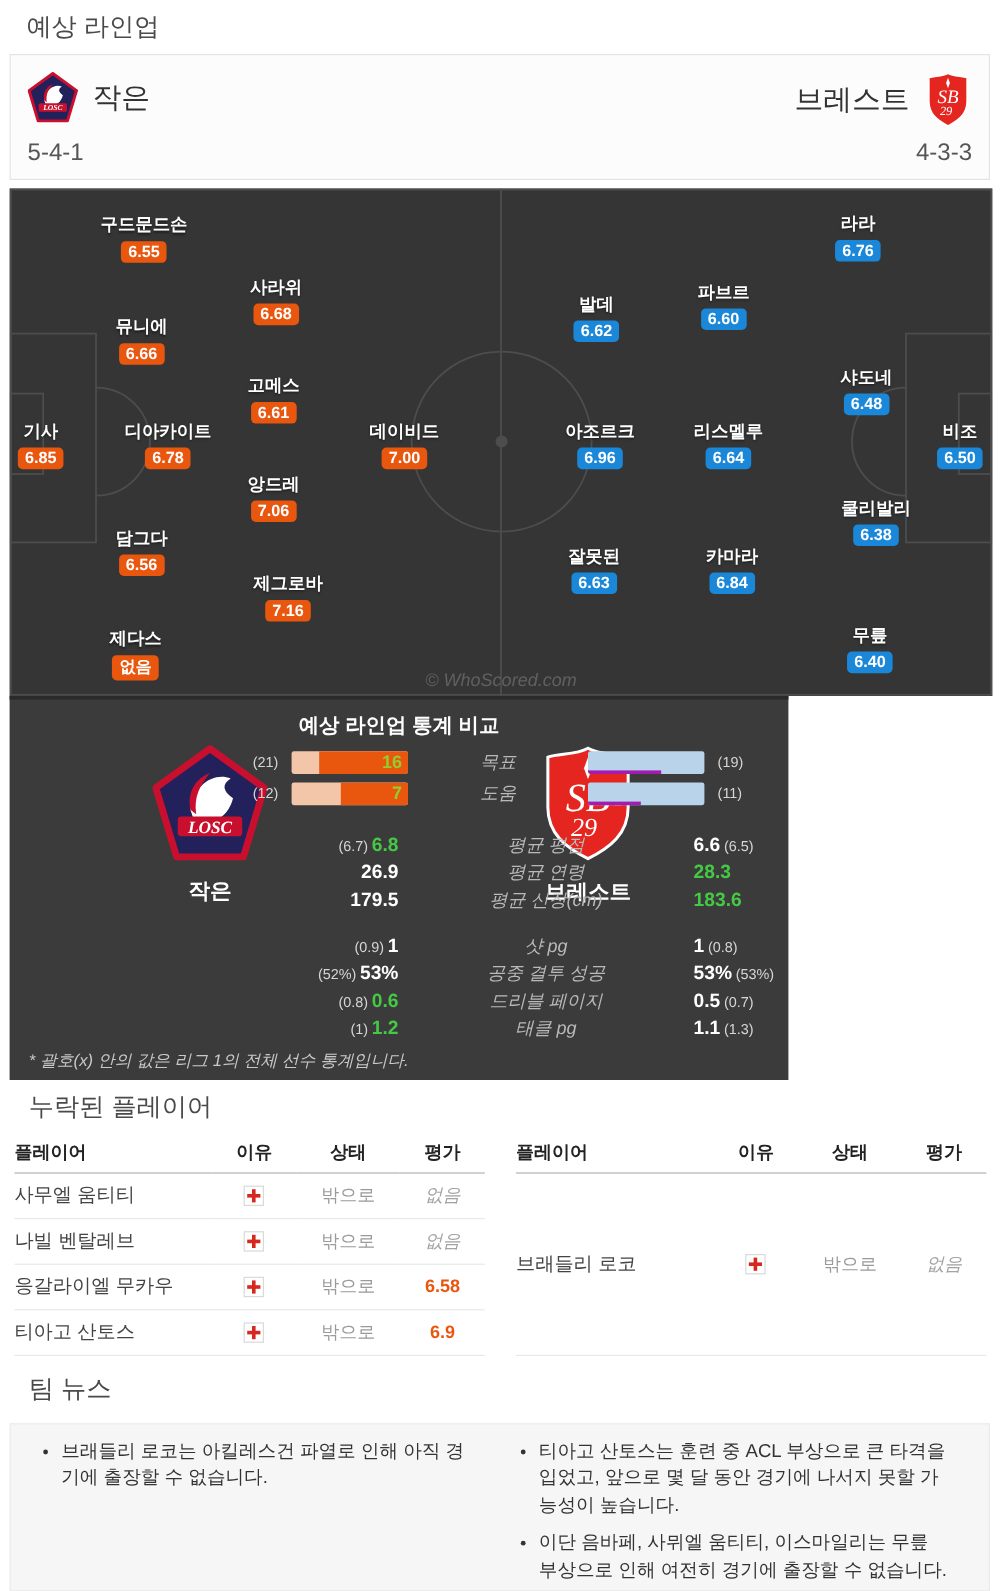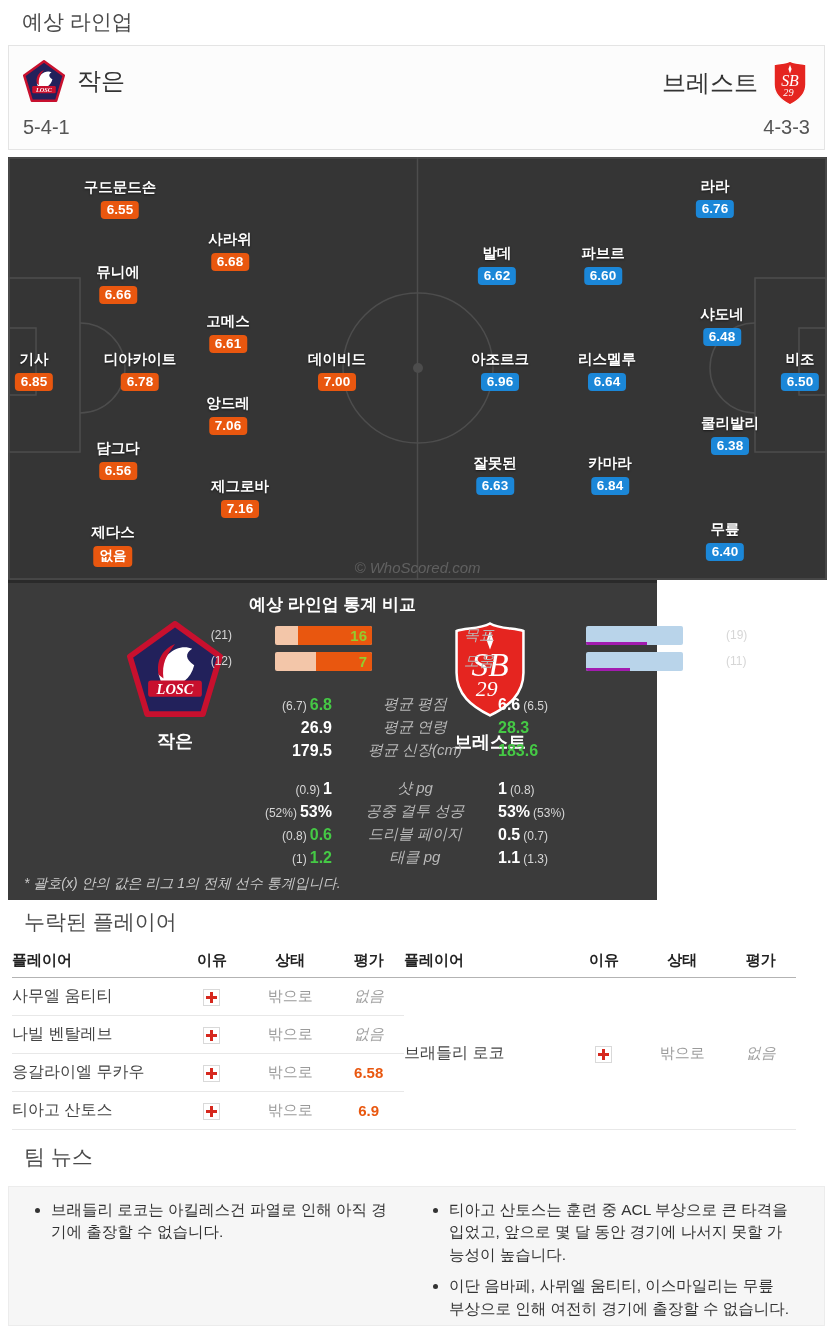--- a/index.html
+++ b/index.html
@@ -39,22 +39,22 @@
     color:#fff;font-weight:bold;font-size:17px;}
   .stat-team{position:absolute;width:190px;text-align:center;}
   .stat-team.home{left:72px;top:38px;}
   .stat-team.away{right:72px;top:38px;}
   .stat-team .tlabel{margin-top:8px;color:#fff;font-weight:bold;font-size:18px;}
 
   .stat-rows{position:absolute;left:0;width:100%;}
   #bar-rows{top:42px;}
   #text-rows-1{top:110px;}
   #text-rows-2{top:194px;}
-  .bar-row{display:grid;grid-template-columns:235px 97px 150px 97px 240px;align-items:center;height:20px;margin-bottom:6px;gap:32px;}
-  .txt-row{display:grid;grid-template-columns:332px 150px 337px;align-items:center;height:23px;}
+  .bar-row{display:grid;grid-template-columns:235px 97px 150px 97px 240px;align-items:center;height:20px;margin-bottom:6px;}
+  .txt-row{display:grid;grid-template-columns:332px 150px 337px;align-items:center;height:23px;gap:40px;}
   .cell-r{text-align:right;padding-right:8px;}
   .cell-l{text-align:left;padding-left:8px;}
   .stat-label{text-align:center;color:#b9b9b9;font-size:15px;font-style:italic;}
   .paren{font-size:12px;color:#d6d6d6;margin:0 3px;}
   .sval{font-size:16px;font-weight:bold;color:#fff;}
   .sval.green{color:#45c945;}
 
   .bar{height:19px;border-radius:2px;display:flex;overflow:hidden;}
   .bar.home{background:#f3c6a9;justify-content:flex-end;}
   .bar.away{background:#b9d4ea;justify-content:flex-start;}
@@ -62,21 +62,21 @@
   .bar.home .bar-fill{background:#e9570f;justify-content:flex-end;}
   .bar.away .bar-fill{background:#a21caf;justify-content:center;margin-top:16px;}
   .bar-val{font-size:15px;font-weight:bold;line-height:19px;}
   .bar.home .bar-val{color:#94cc2e;padding-right:5px;}
   .bar.away .bar-val{color:#fff;padding-left:6px;}
 
   #stats-footnote{position:absolute;left:16px;top:292px;color:#c9c9c9;font-style:italic;font-size:14px;}
 
   
   #missing-title{position:absolute;left:12px;top:908px;}
-  #missing-tables{position:absolute;left:12px;top:946px;width:811px;display:flex;}
+  #missing-tables{position:absolute;left:12px;top:946px;width:811px;display:flex;gap:26px;}
   table.missing{border-collapse:collapse;width:392px;table-layout:fixed;}
   table.missing th{font-size:15px;color:#222;font-weight:bold;text-align:center;
     padding:5px 0 7px;border-bottom:1px solid #b3b3b3;}
   table.missing th:first-child{text-align:left;}
   table.missing td{font-size:15px;padding:8px 0;border-bottom:1px solid #e8e8e8;text-align:center;height:19px;}
   table.missing td.pcol{text-align:left;font-size:16px;color:#444;cursor:pointer;}
   table.missing col.c1{width:42%;} table.missing col.c2{width:18%;}
   table.missing col.c3{width:22%;} table.missing col.c4{width:18%;}
   .status-txt{color:#9a9a9a;}
   .rate-none{color:#a3a3a3;font-style:italic;}
@@ -151,21 +151,21 @@
         <div class="player home" style="left: 220px; top: 155px;"><div class="pname">고메스</div><div class="prating">6.61</div></div>
         <div class="player home" style="left: 26px; top: 193px;"><div class="pname">기사</div><div class="prating">6.85</div></div>
         <div class="player home" style="left: 132px; top: 193px;"><div class="pname">디아카이트</div><div class="prating">6.78</div></div>
         <div class="player home" style="left: 329px; top: 193px;"><div class="pname">데이비드</div><div class="prating">7.00</div></div>
         <div class="player home" style="left: 220px; top: 237px;"><div class="pname">앙드레</div><div class="prating">7.06</div></div>
         <div class="player home" style="left: 110px; top: 282px;"><div class="pname">담그다</div><div class="prating">6.56</div></div>
         <div class="player home" style="left: 232px; top: 320px;"><div class="pname">제그로바</div><div class="prating">7.16</div></div>
         <div class="player home" style="left: 105px; top: 366px;"><div class="pname">제다스</div><div class="prating">없음</div></div>
         <div class="player away" style="left: 707px; top: 20px;"><div class="pname">라라</div><div class="prating">6.76</div></div>
         <div class="player away" style="left: 489px; top: 87px;"><div class="pname">발데</div><div class="prating">6.62</div></div>
-        <div class="player away" style="left: 595px; top: 87px;"><div class="pname">파브르</div><div class="prating">6.60</div></div>
+        <div class="player away" style="left: 595px; top: 77px;"><div class="pname">파브르</div><div class="prating">6.60</div></div>
         <div class="player away" style="left: 714px; top: 148px;"><div class="pname">샤도네</div><div class="prating">6.48</div></div>
         <div class="player away" style="left: 492px; top: 193px;"><div class="pname">아조르크</div><div class="prating">6.96</div></div>
         <div class="player away" style="left: 599px; top: 193px;"><div class="pname">리스멜루</div><div class="prating">6.64</div></div>
         <div class="player away" style="left: 792px; top: 193px;"><div class="pname">비조</div><div class="prating">6.50</div></div>
         <div class="player away" style="left: 722px; top: 257px;"><div class="pname">쿨리발리</div><div class="prating">6.38</div></div>
         <div class="player away" style="left: 487px; top: 297px;"><div class="pname">잘못된</div><div class="prating">6.63</div></div>
         <div class="player away" style="left: 602px; top: 297px;"><div class="pname">카마라</div><div class="prating">6.84</div></div>
         <div class="player away" style="left: 717px; top: 363px;"><div class="pname">무릎</div><div class="prating">6.40</div></div>
       </div>
     <div id="watermark">© WhoScored.com</div>

